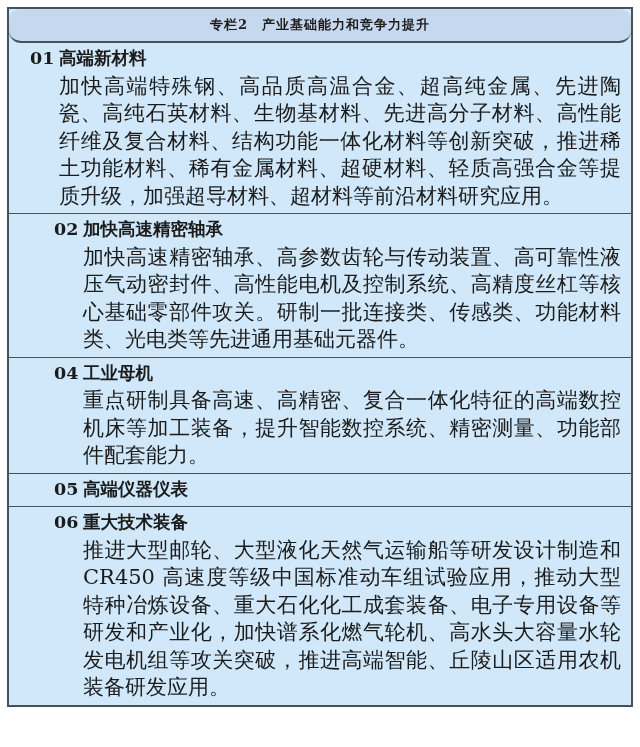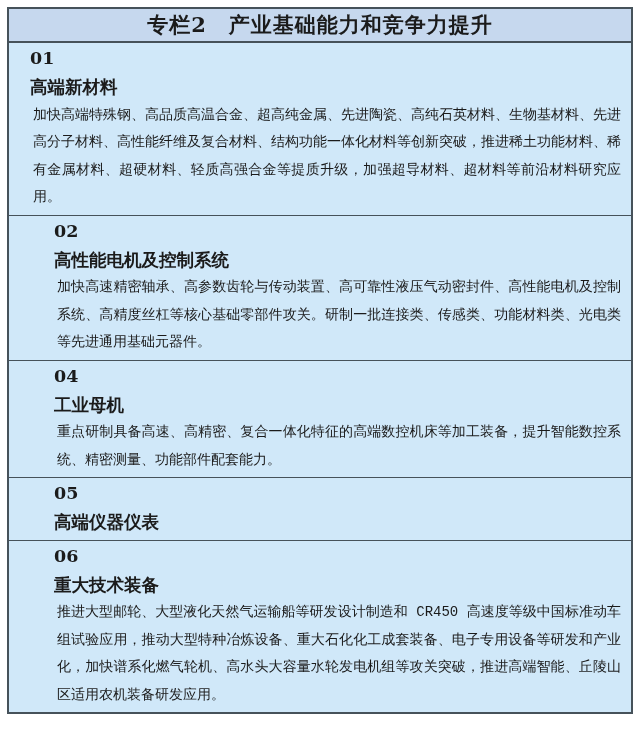--- a/index.html
+++ b/index.html
@@ -27,51 +27,50 @@
     background: var(--body-bg);
   }
   .column-header {
     height: 32px;
     background: var(--header-bg);
     border-bottom: 2px solid var(--border);
     display: flex;
     align-items: center;
     justify-content: center;
     font-weight: bold;
-    font-size: 21px;
+    font-size: 13px;
     letter-spacing: 1px;
+    border-radius: 12px;
   }
   .section {
     padding: 2px 10px 3px 0;
   }
   .section + .section {
     border-top: 1px solid var(--border);
     padding-left: 24px;
   }
   .sec-head {
     padding-left: 21px;
     font-weight: bold;
     font-size: 17.5px;
     line-height: 27.5px;
     display: flex;
-    flex-direction: column;
   }
   .sec-num {
     display: inline-block;
     width: 29px;
     flex: 0 0 29px;
     font-weight: bold;
   }
   .sec-body {
-    margin: 0 0 0 24px;
-    font-size: 14px;
+    margin: 0 0 0 50px;
+    font-size: 21px;
     line-height: 27.5px;
     text-align: justify;
     text-justify: inter-ideograph;
-    font-family: Liberation Mono, monospace;
   }
 </style>
 </head>
 <body>
 
 <div class="column-box">
   <div class="column-header">
     <span>专栏2　产业基础能力和竞争力提升</span>
   </div>
 
@@ -79,21 +78,21 @@
     <div class="sec-head">
       <span class="sec-num">01</span>
       <span class="sec-title">高端新材料</span>
     </div>
     <p class="sec-body">加快高端特殊钢、高品质高温合金、超高纯金属、先进陶瓷、高纯石英材料、生物基材料、先进高分子材料、高性能纤维及复合材料、结构功能一体化材料等创新突破，推进稀土功能材料、稀有金属材料、超硬材料、轻质高强合金等提质升级，加强超导材料、超材料等前沿材料研究应用。</p>
   </div>
 
   <div class="section">
     <div class="sec-head">
       <span class="sec-num">02</span>
-      <span class="sec-title">高性能电机及控制系统</span>
+      <span class="sec-title">加快高速精密轴承</span>
     </div>
     <p class="sec-body">加快高速精密轴承、高参数齿轮与传动装置、高可靠性液压气动密封件、高性能电机及控制系统、高精度丝杠等核心基础零部件攻关。研制一批连接类、传感类、功能材料类、光电类等先进通用基础元器件。</p>
   </div>
 
 
   <div class="section">
     <div class="sec-head">
       <span class="sec-num">04</span>
       <span class="sec-title">工业母机</span>
     </div>

